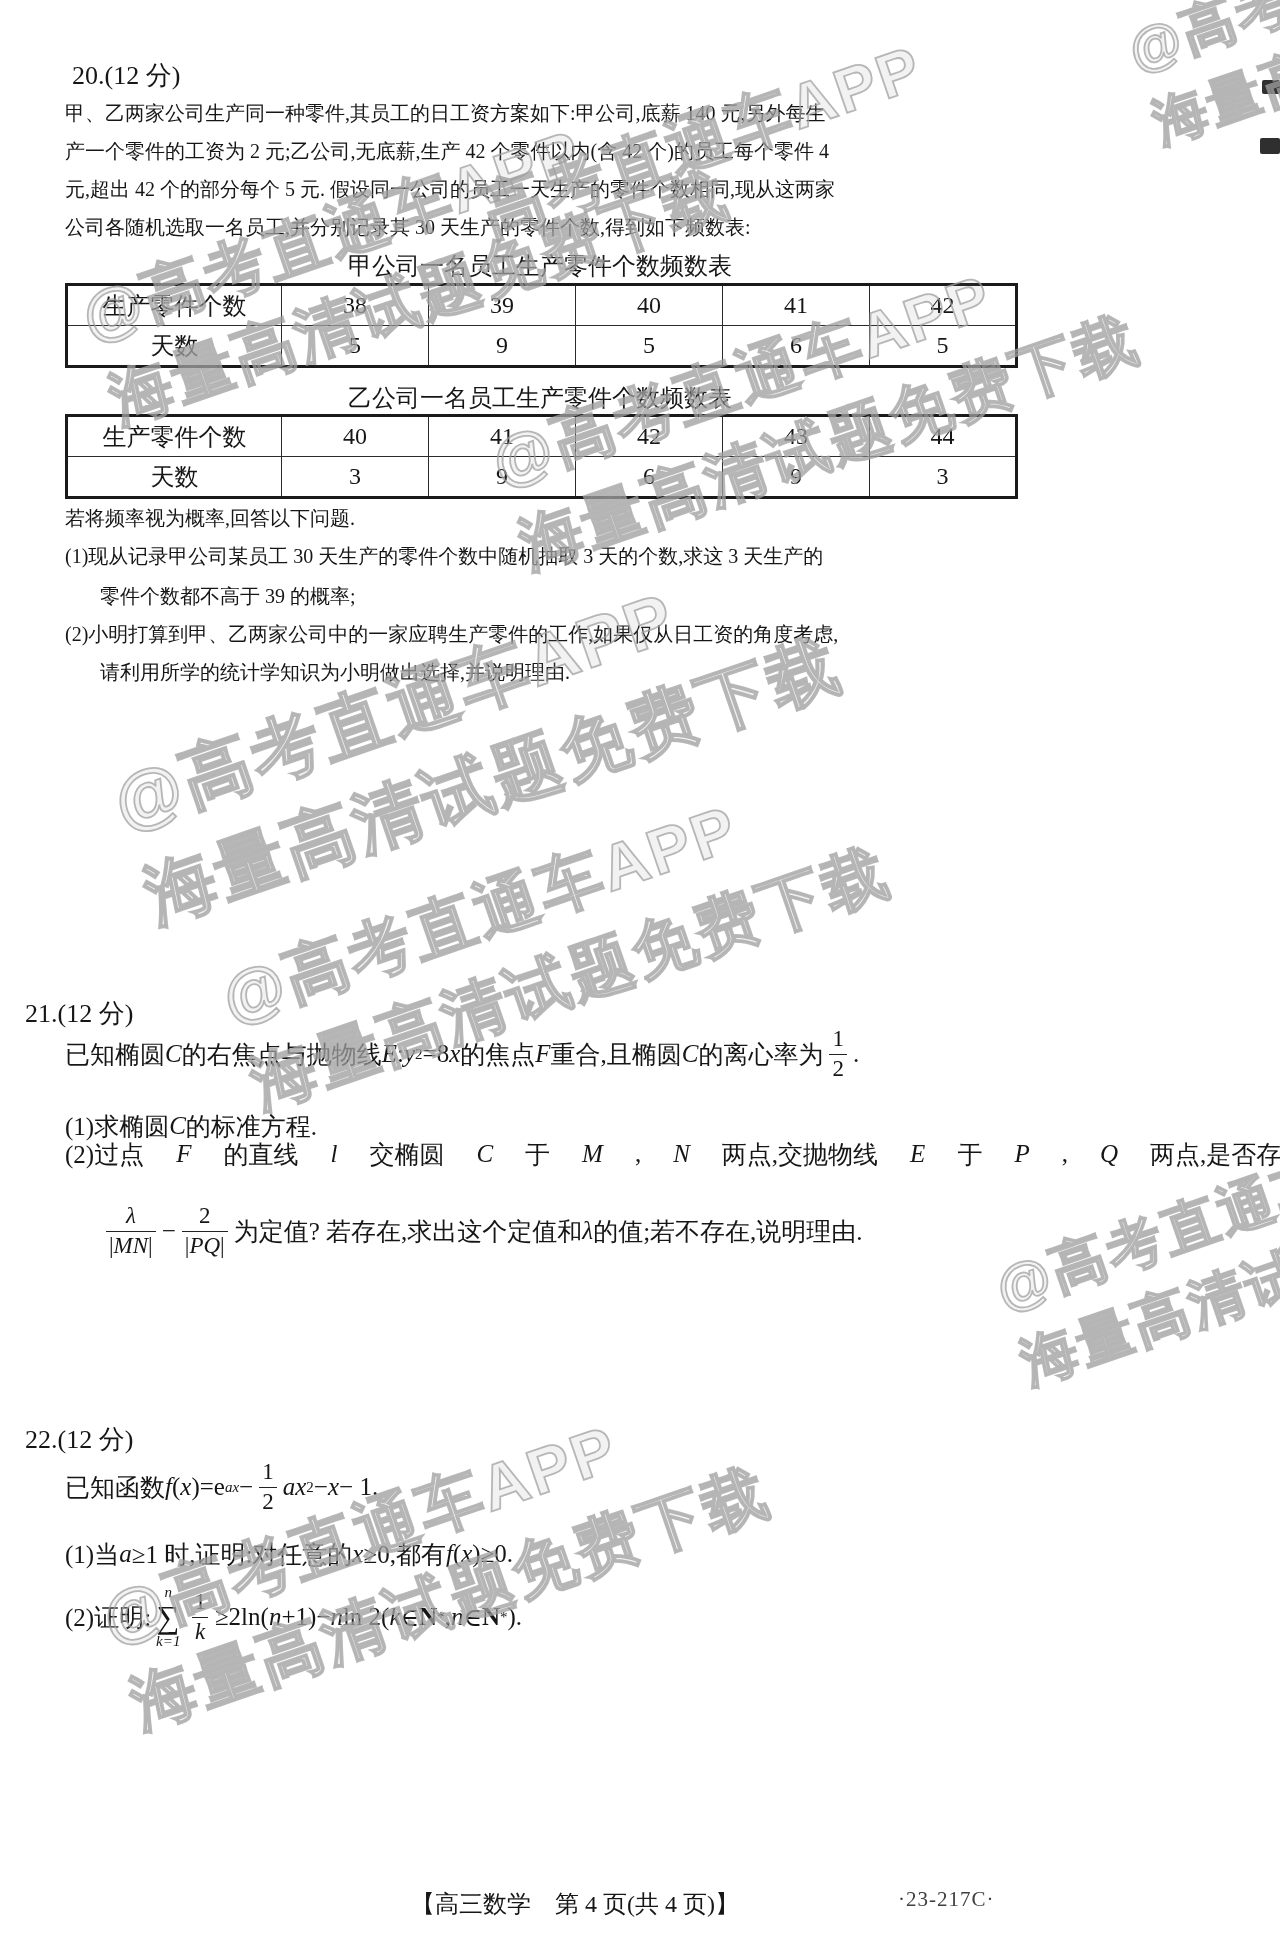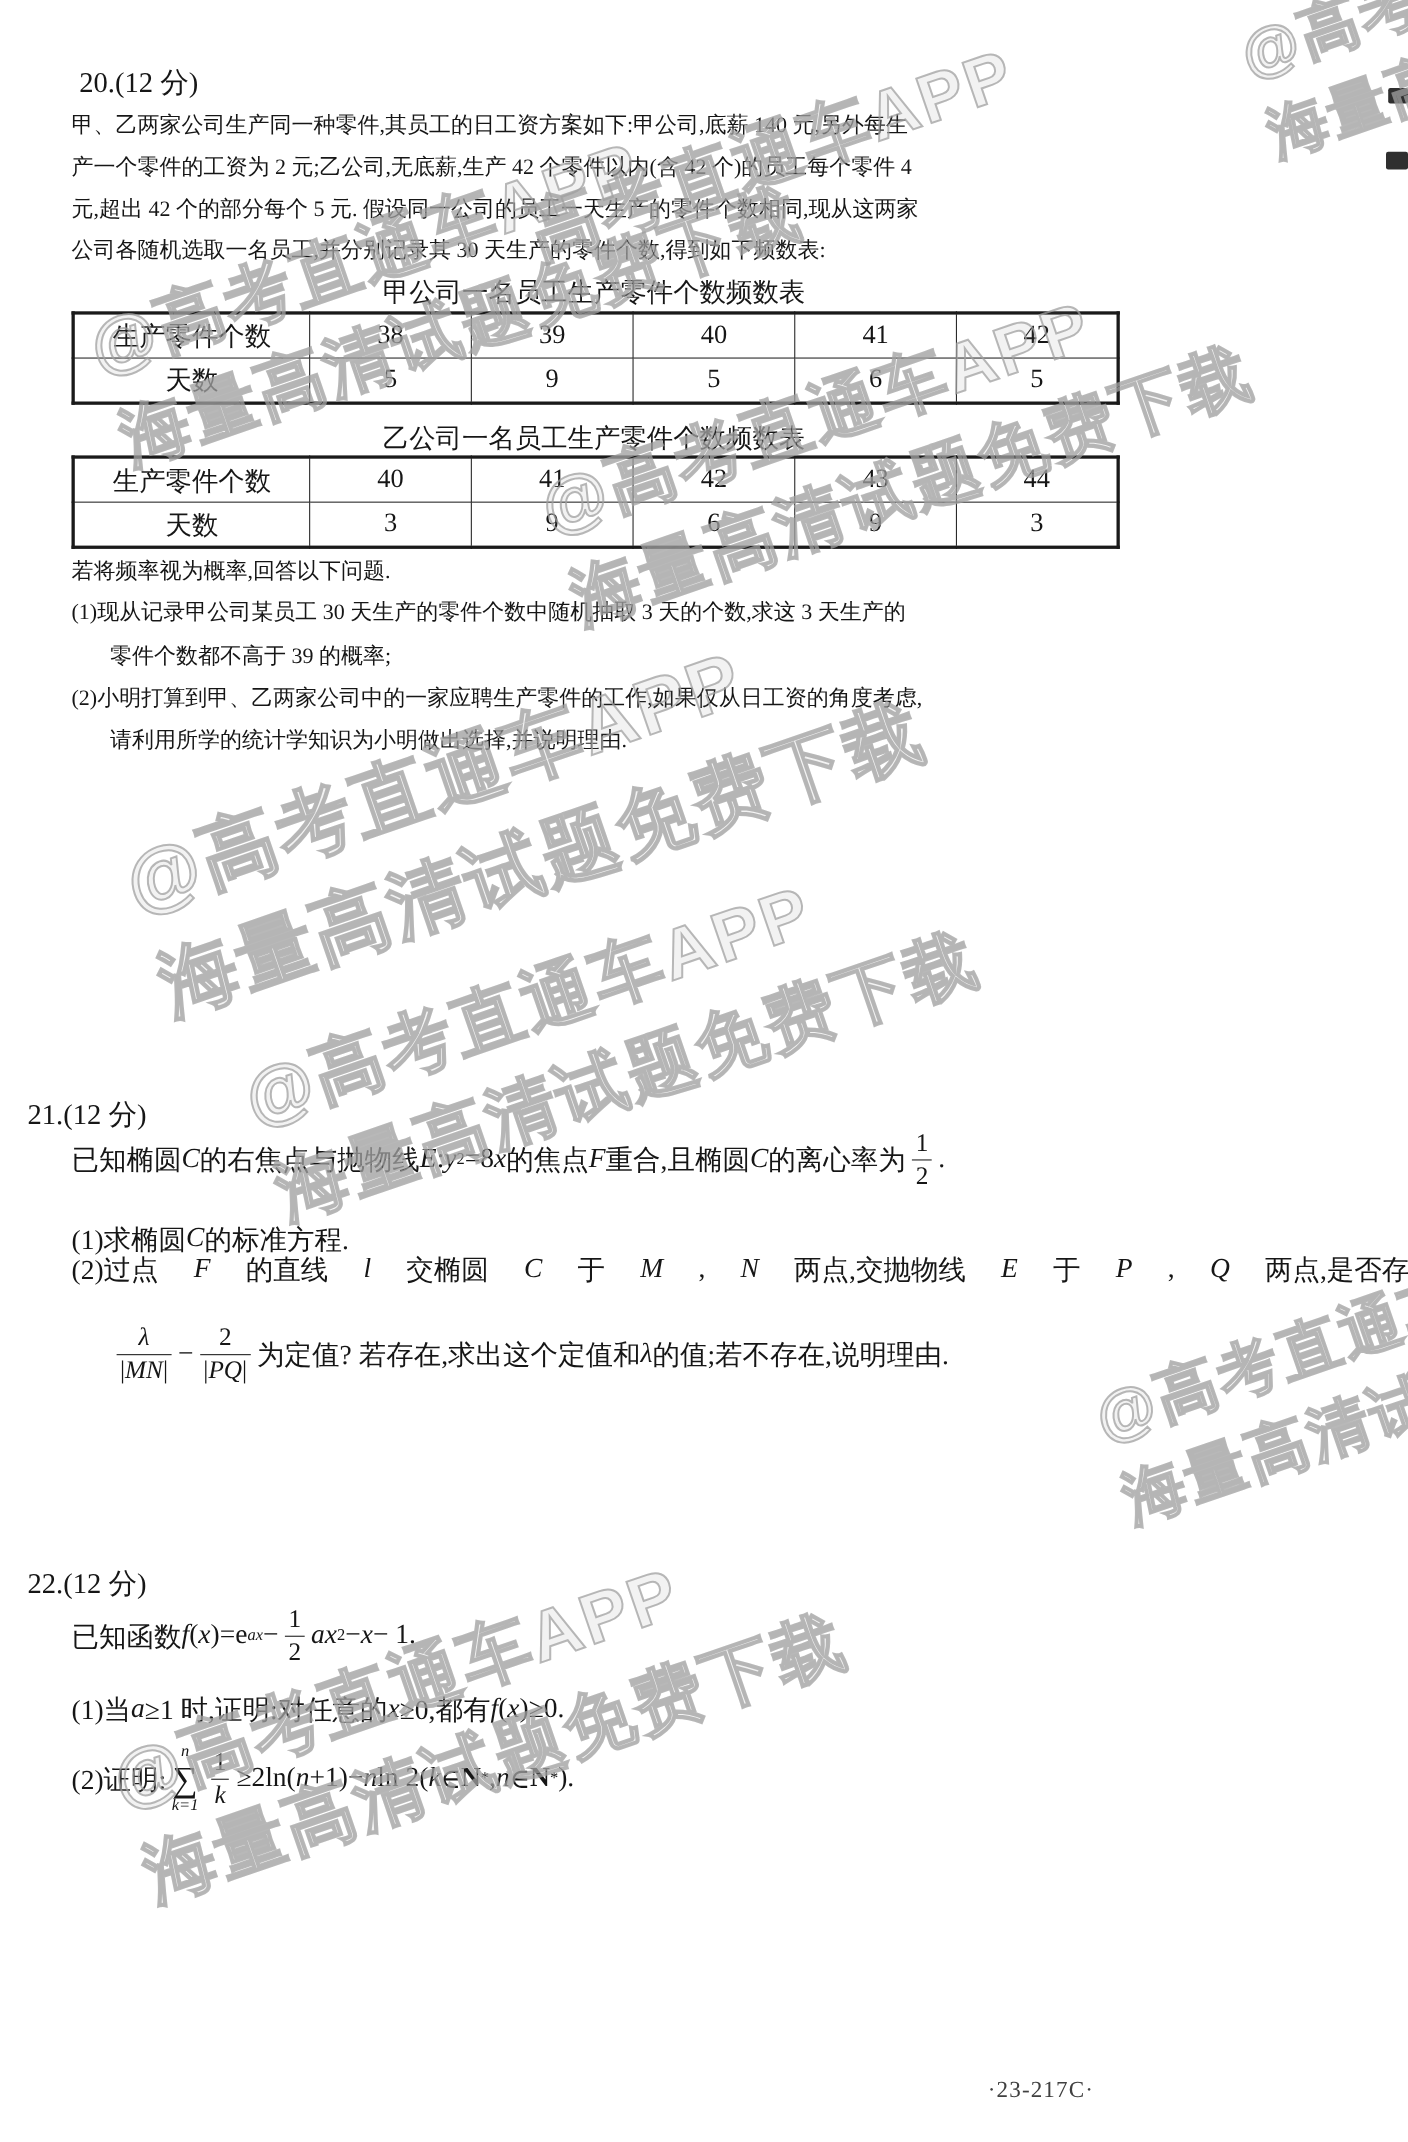--- a/index.html
+++ b/index.html
@@ -173,15 +173,16 @@
     <div class="mline" style="left:65px;top:1578px;height:78px;">(2)证明:<span class="bigsum">
           <span class="it">n</span>
           <span class="sym">∑</span>
           <span class="it">k=1</span>
         </span><span class="frac">
           <span class="num">1</span>
           <span class="den"><span class="it">k</span></span>
         </span>≥2ln(<span class="it">n</span>+1)−<span class="it">n</span>ln 2(<span class="it">k</span>∈<span class="bd">N</span><span class="sup">*</span>,<span class="it">n</span>∈<span class="bd">N</span><span class="sup">*</span>).</div>
   </section>
 
+  <div class="footer-center">【高三数学　第 4 页(共 4 页)】</div>
   <div class="footer-code">·23-217C·</div>
 
 </div>
 
 </body></html>

